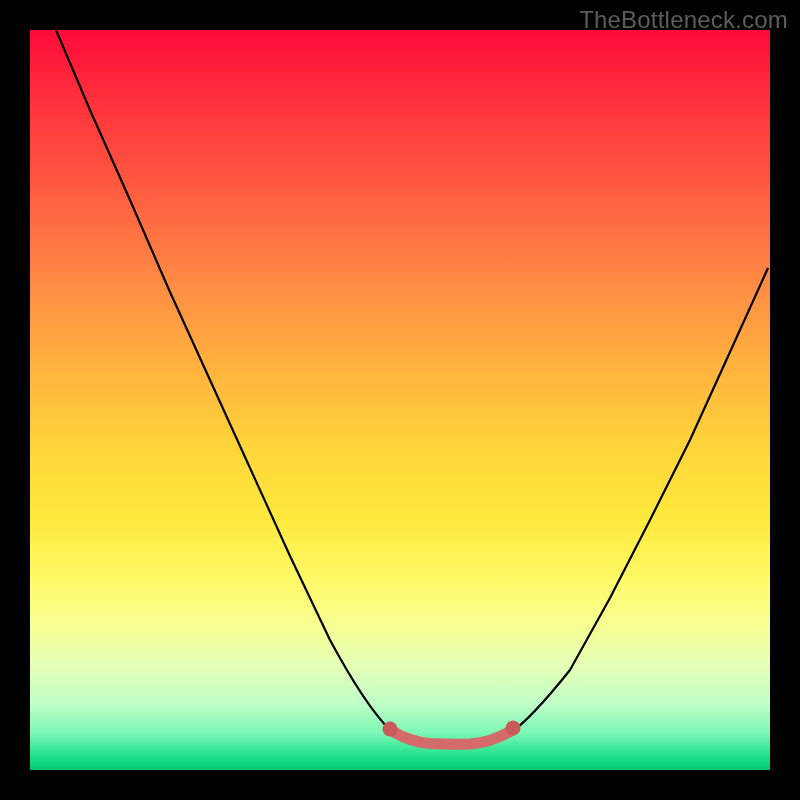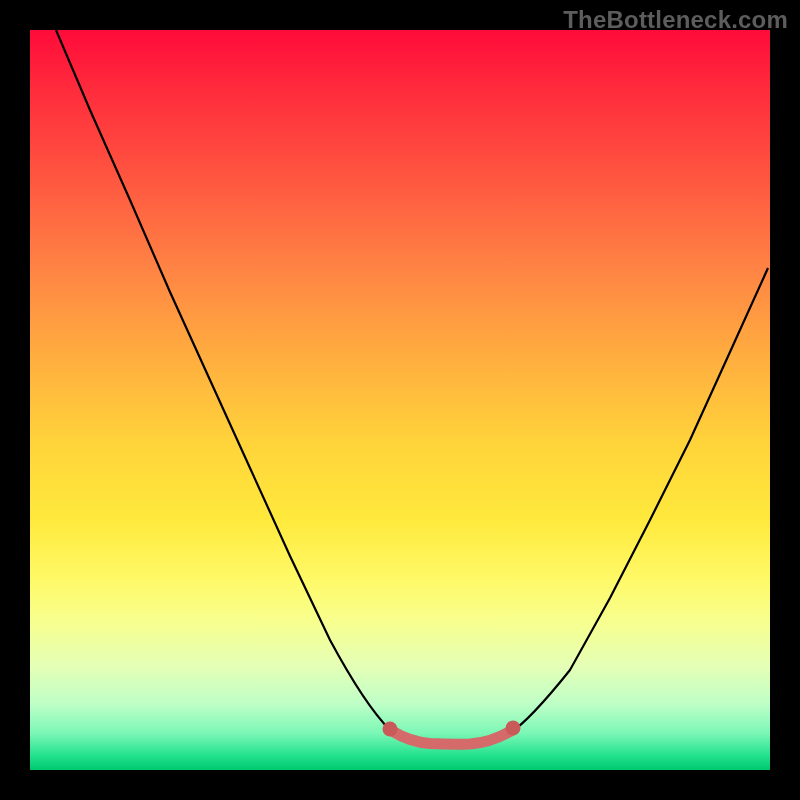--- a/index.html
+++ b/index.html
@@ -44,21 +44,21 @@
       #00c96f 100%
     );
   }
   .watermark {
     position: absolute;
     top: 6px;
     right: 12px;
     color: #5d5d5d;
     font-size: 24px;
     letter-spacing: 0.2px;
-    font-weight: 700;
+    font-weight: 400;
     user-select: none;
   }
   svg.curve {
     position: absolute;
     left: 0;
     top: 0;
     width: 740px;
     height: 740px;
     overflow: visible;
   }

